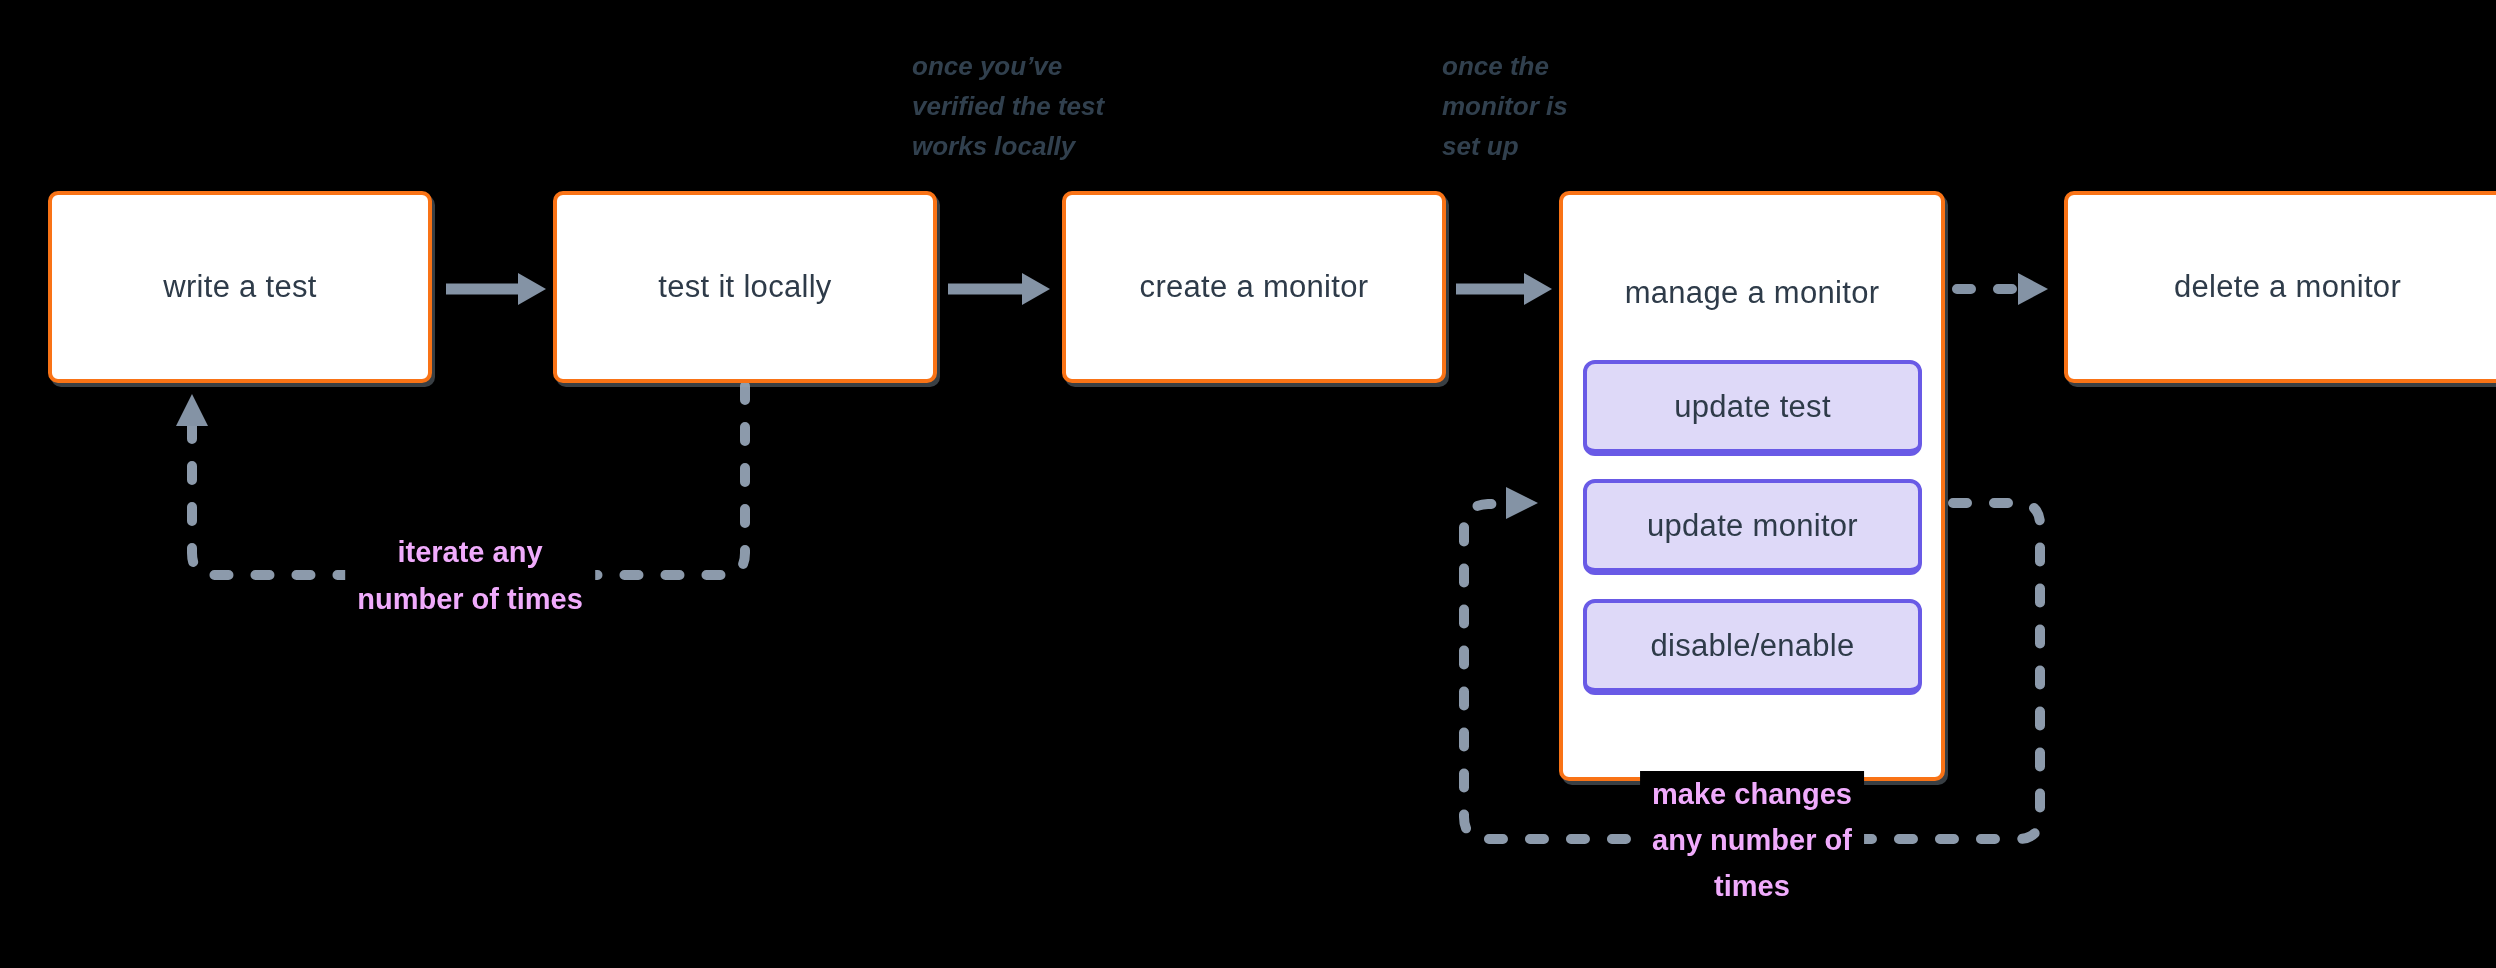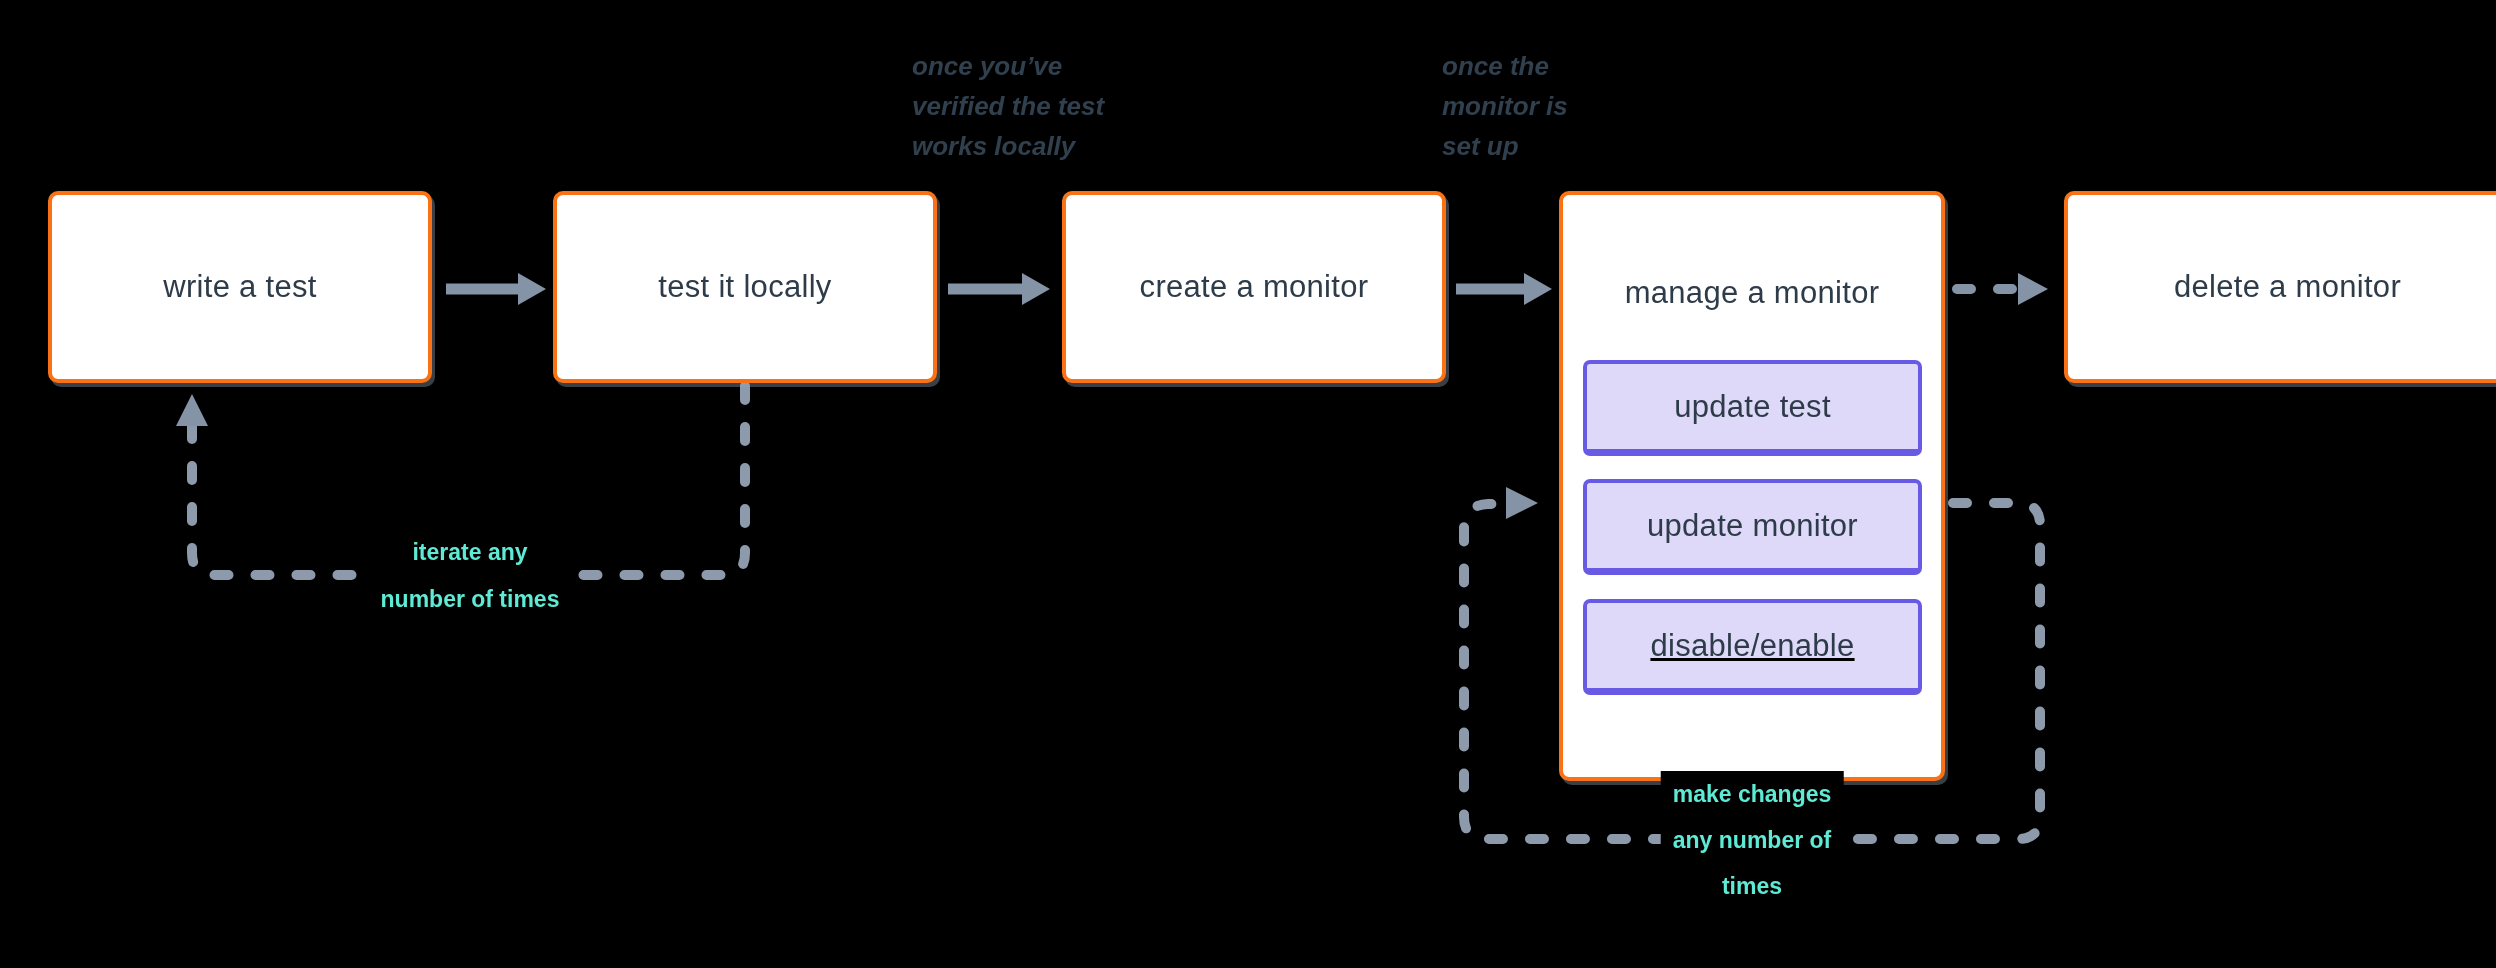--- a/index.html
+++ b/index.html
@@ -28,43 +28,43 @@
   #node-manage{height:590px;display:block;}
   .manage-title{
     position:absolute;left:0;right:0;top:80px;
     text-align:center;font-size:31px;color:#2e3b49;letter-spacing:0.3px;
   }
   .action{
     position:absolute;left:20px;right:19px;height:96px;
     background:#ded9f8;
     border:4px solid #695ae6;
     border-bottom-width:7px;
-    border-radius:7px;
+    border-radius:12px;
     box-sizing:border-box;
     display:flex;align-items:center;justify-content:center;
   }
   .action .node-label{font-size:31px;}
   #action-1{top:165px;}
   #action-2{top:284px;}
-  #action-3{top:404px;text-decoration:underline;}
+  #action-3{top:404px;}
   .annotation{
     position:absolute;z-index:3;
     font-size:26px;font-style:italic;font-weight:600;
     color:#31404e;line-height:40px;white-space:nowrap;
   }
   #annotation-verified{left:912px;top:46px;}
   #annotation-setup{left:1442px;top:46px;}
   .loop-label{
     position:absolute;z-index:3;
     transform:translateX(-50%);
     background:#000000;
     padding:0 12px;
     text-align:center;
-    font-size:23px;font-weight:bold;
-    color:#5eead4;white-space:nowrap;
+    font-size:29px;font-weight:bold;
+    color:#f0abfc;white-space:nowrap;
   }
   #loop-label-iterate{left:470px;top:529px;line-height:47px;}
   #loop-label-changes{left:1752px;top:771px;line-height:46px;}
   .annotation div, .loop-label div{pointer-events:none;}
 </style>
 </head>
 <body>
 
 <div id="canvas">
 

